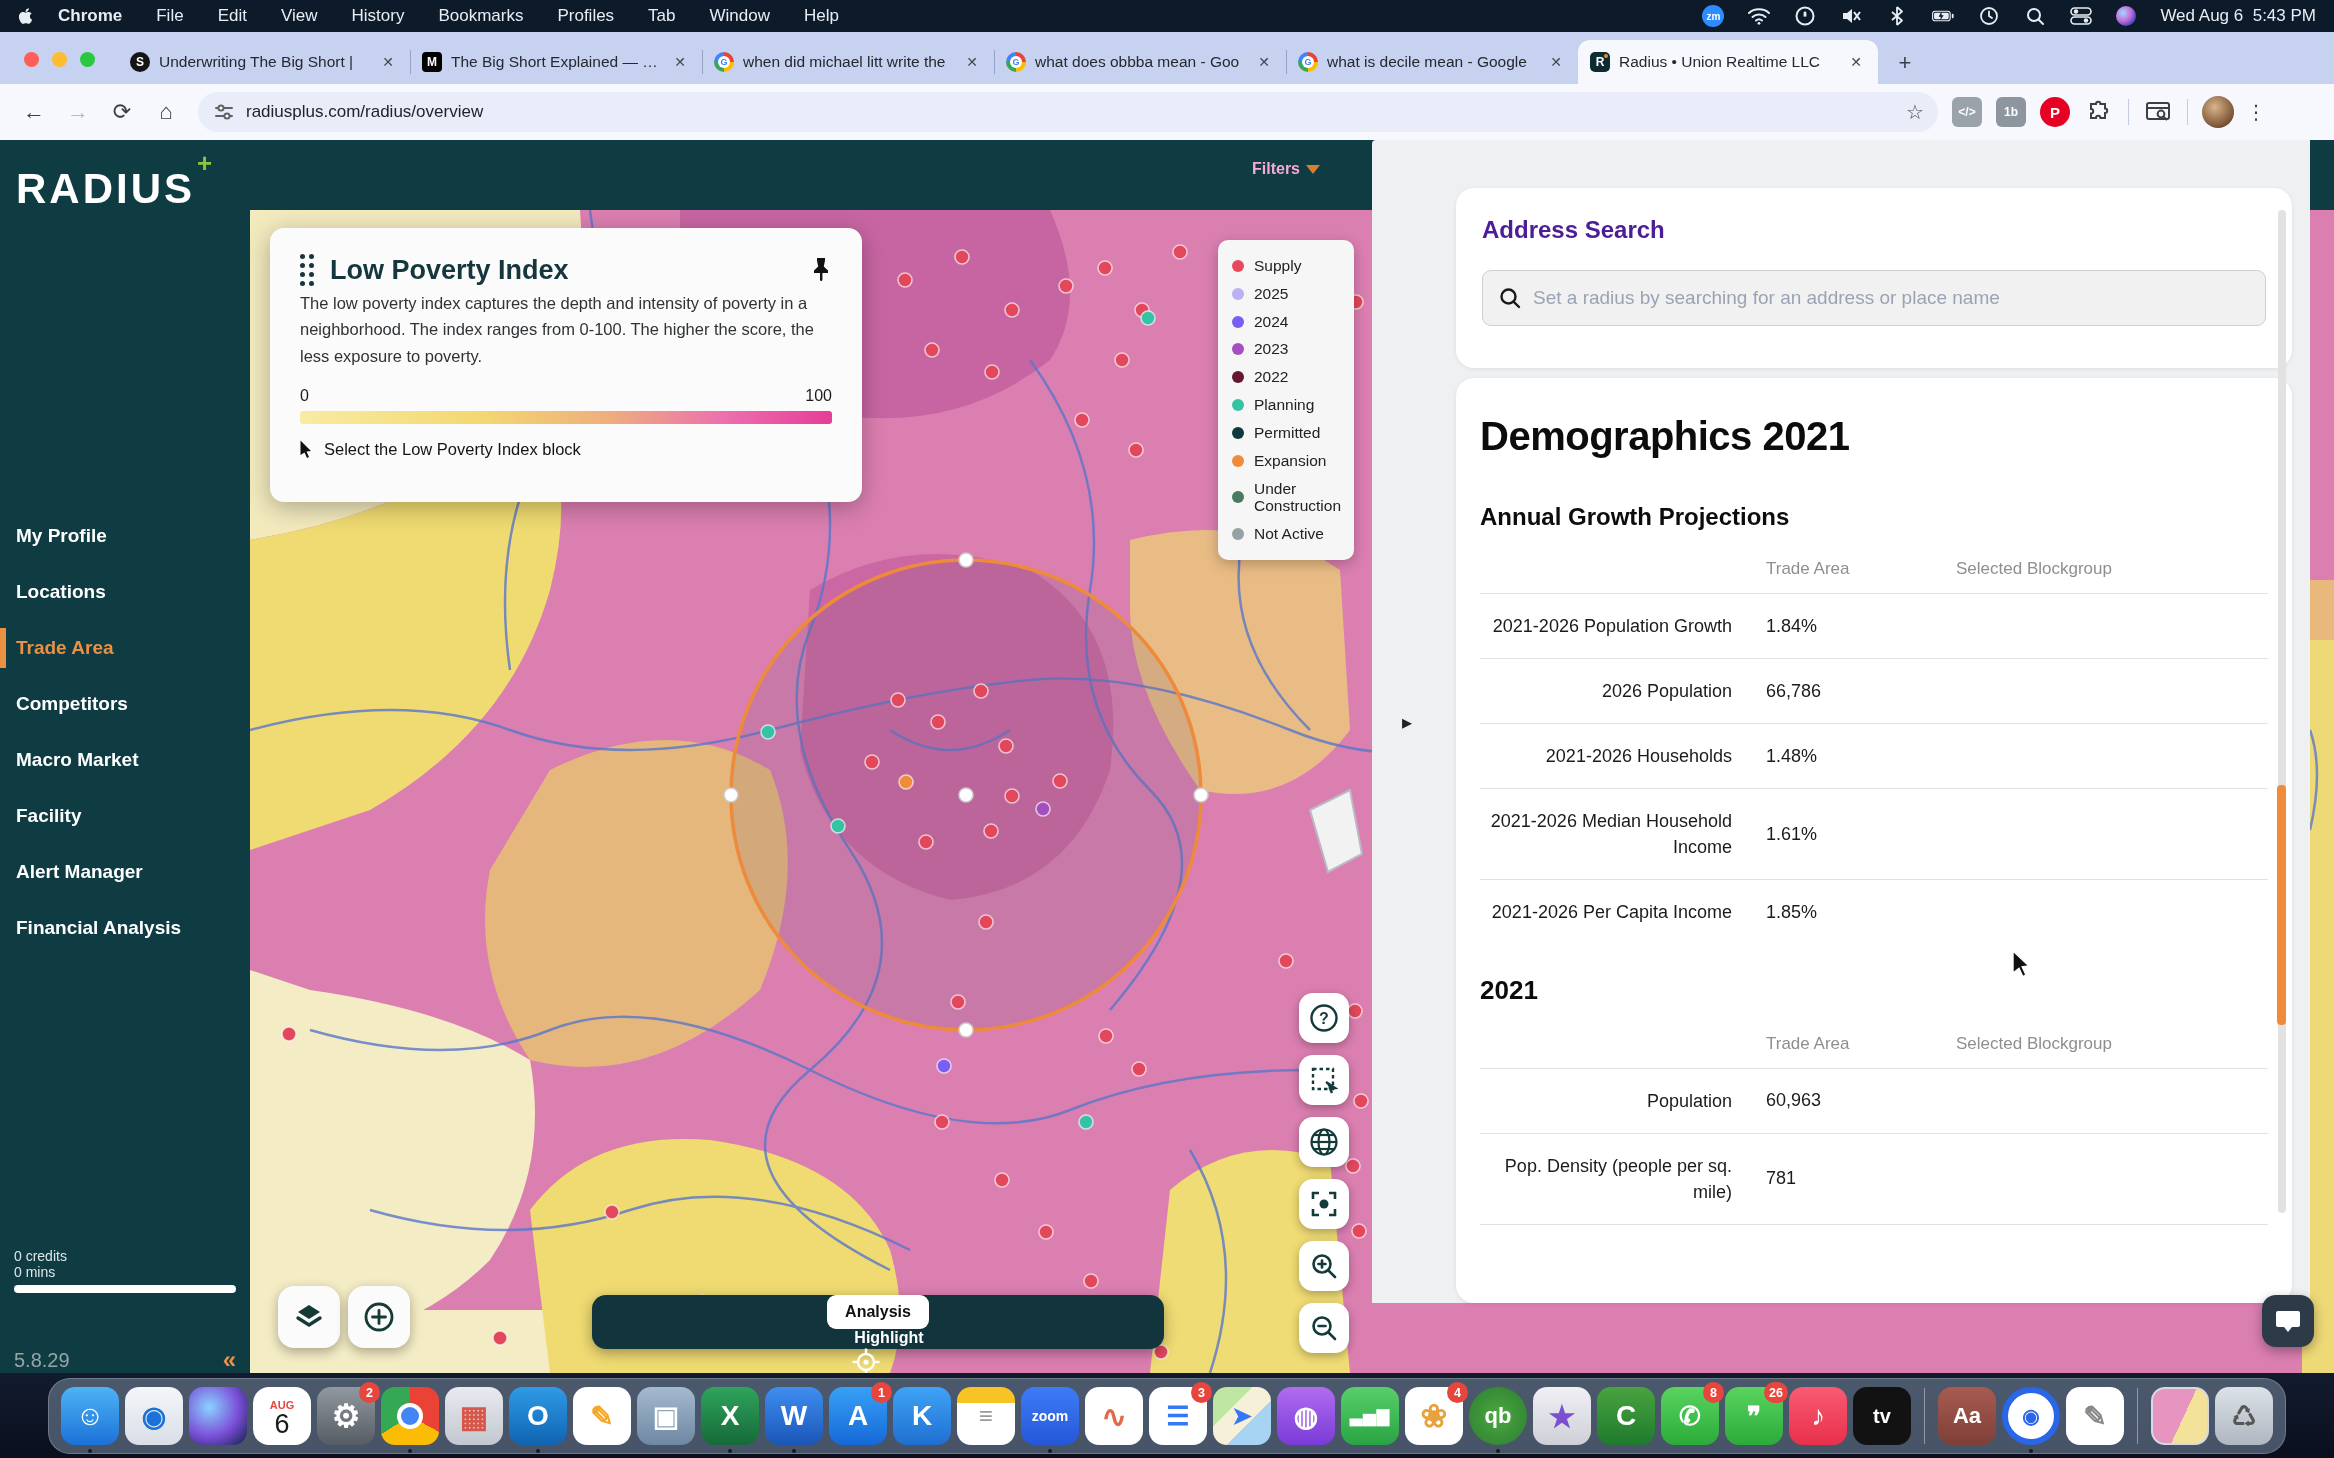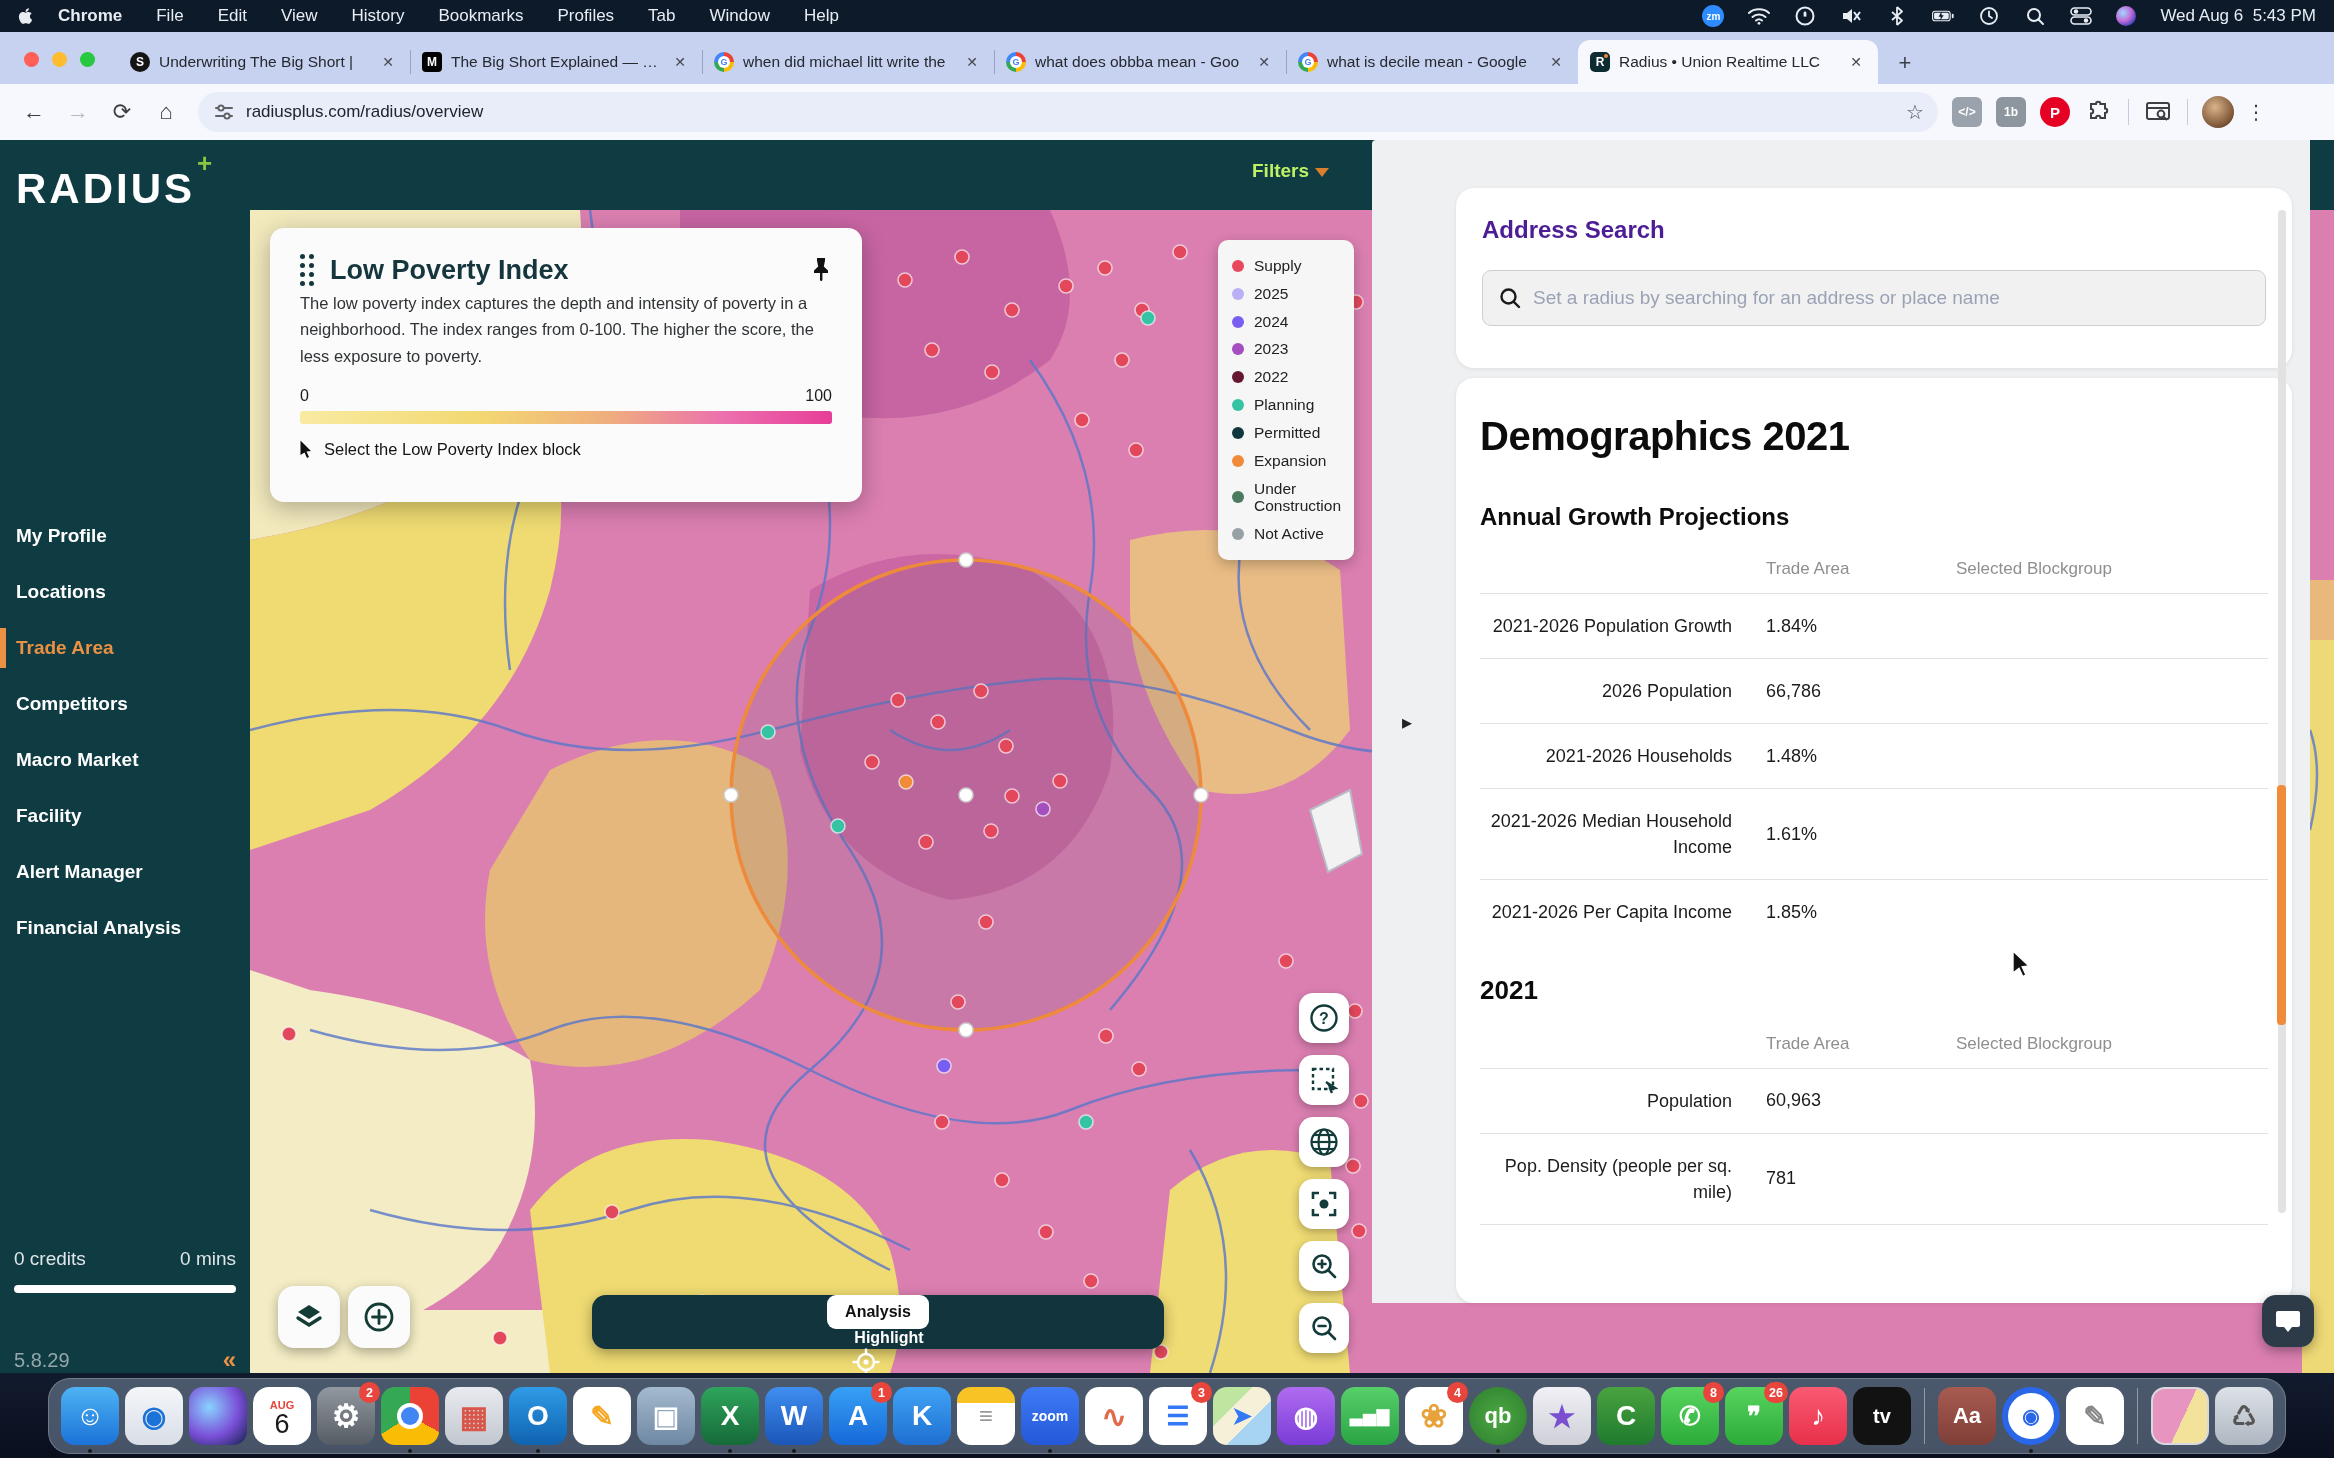--- a/index.html
+++ b/index.html
@@ -71,31 +71,31 @@
   
   .app { position:absolute; top:140px; left:0; width:2334px; height:1233px; background:#0f3b42; }
   .sidebar { position:absolute; left:0; top:0; width:250px; height:100%; background:#0f3b42; color:#fff; }
   .logo { position:absolute; left:16px; top:24px; font-size:42px; font-weight:700; letter-spacing:3px; color:#fff; }
   .logo sup { color:#8bc53f; font-size:26px; top:-16px; position:relative; left:2px; }
   .nav { position:absolute; left:0; top:368px; width:100%; display:flex; flex-direction:column; }
   .nav-item { position:relative; padding:17px 0 17px 16px; font-size:19px; font-weight:700; color:#fff; }
   .nav-item.active { color:#ea9143; }
   .nav-item.active::before { content:""; position:absolute; left:0; top:8px; bottom:8px; width:6px; background:#ea9143; }
   .credits-row { position:absolute; left:14px; right:14px; top:1108px; display:flex; justify-content:space-between;
-    font-size:19px; color:#dfe6e8; }
+    font-size:14px; color:#dfe6e8;flex-direction:column; }
   .credits-bar { position:absolute; left:14px; right:14px; top:1145px; height:8px; background:#fff; border-radius:4px; }
   .version-row { position:absolute; left:14px; right:14px; top:1206px; display:flex; justify-content:space-between;
     align-items:center; }
   .version { font-size:20px; color:#93a6aa; }
   .collapse { font-size:24px; color:#ea9143; font-weight:700; }
 
   
   .content { position:absolute; left:250px; top:0; width:2084px; height:1233px; }
   .app-header { position:absolute; left:0; top:0; width:100%; height:70px; background:#0f3b42; z-index:6; }
-  .filters { position:absolute; left:1002px; top:20px; color:#bef264; font-size:19px; font-weight:700; }
+  .filters { position:absolute; left:1002px; top:20px; color:#f9a8d4; font-size:16px; font-weight:700; }
   .filters .tri { display:inline-block; margin-left:6px; width:0; height:0; border-left:7px solid transparent;
     border-right:7px solid transparent; border-top:9px solid #d97e2e; }
   .maparea { position:absolute; left:0; top:70px; width:2084px; height:1163px; overflow:hidden; }
   #map-svg { position:absolute; left:0; top:0; }
 
   
   .pov-card { position:absolute; left:20px; top:18px; width:592px; height:274px; background:#fbfbfb;
     border-radius:14px; box-shadow:0 6px 24px rgba(0,0,0,.28); z-index:5; padding:26px 30px; }
   .pov-head { display:flex; align-items:center; gap:16px; }
   .drag-dots { display:grid; grid-template-columns:5px 5px; grid-auto-rows:5px; gap:4px; }

